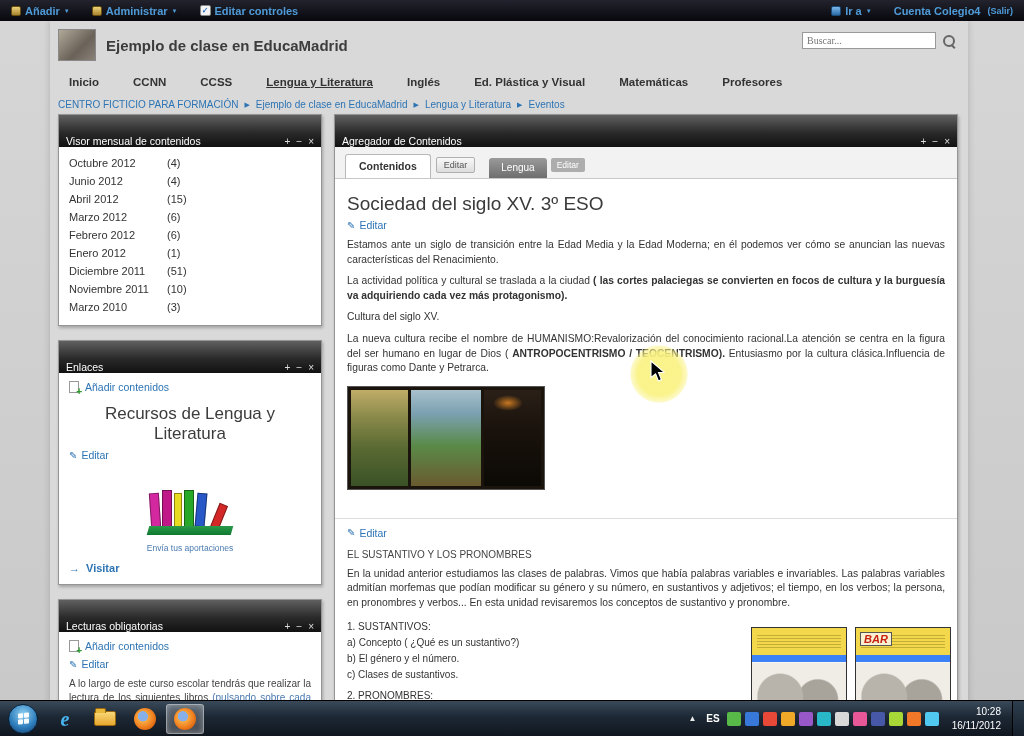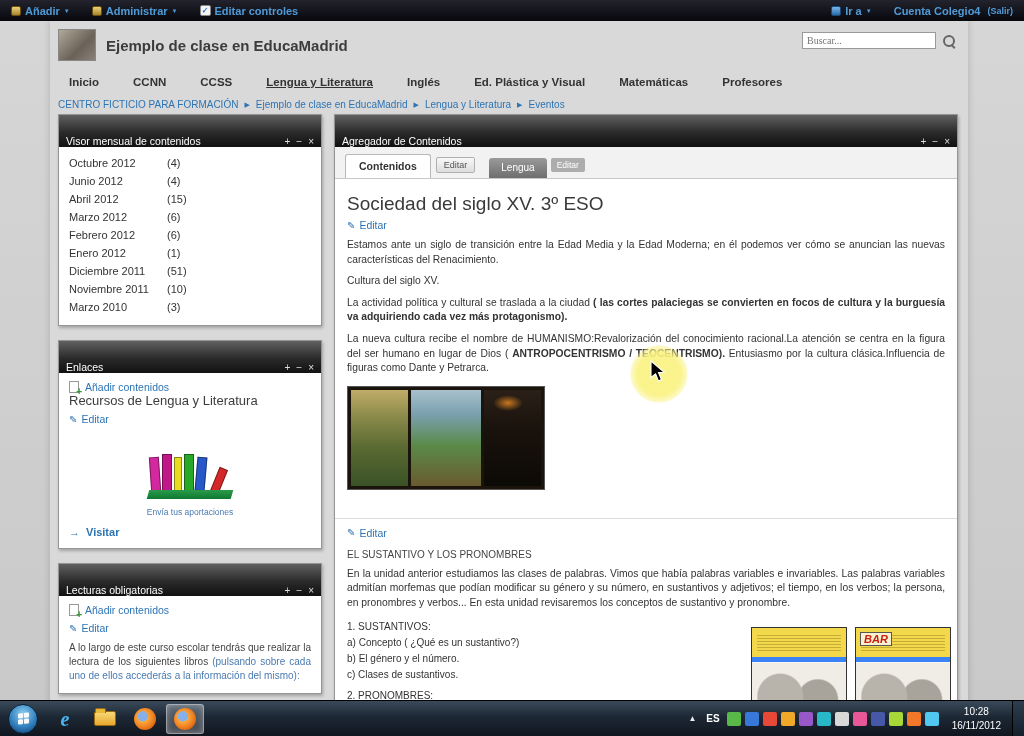--- a/index.html
+++ b/index.html
@@ -53,21 +53,21 @@
 .p-ico{font-size:10px;color:#e0e0e0;margin-left:6px;cursor:pointer;line-height:1;}
 
 .months{padding:7px 0 9px;}
 .month-row{display:flex;padding:3px 10px;font-size:11px;color:#333;cursor:pointer;}
 .m-label{width:98px;}
 
 .p-body{padding:8px 10px 10px;}
 .addc{display:flex;align-items:center;gap:6px;font-size:10.5px;color:#2d74b4;cursor:pointer;}
 .doc-ic{position:relative;width:10px;height:12px;background:#fff;border:1px solid #999;}
 .doc-ic::after{content:"+";position:absolute;right:-4px;bottom:-5px;color:#2a9a2a;font-weight:bold;font-size:10px;}
-.enl-heading{font-size:13px;color:#3c3c3c;margin:0 0 5px;font-weight:normal;}
+.enl-heading{font-size:17px;color:#3c3c3c;margin:11px 0 5px;font-weight:normal;text-align:center;}
 .editrow{display:flex;align-items:center;gap:4px;font-size:10.5px;color:#2d74b4;cursor:pointer;margin:2px 0;}
 .pencil{font-size:10px;}
 
 .books{position:relative;width:92px;height:64px;margin:10px auto 8px;}
 .shelf{position:absolute;bottom:0;left:4px;right:4px;height:9px;background:linear-gradient(#2a9a4a,#0e7a30);transform:skewX(-16deg);}
 .bk{position:absolute;bottom:8px;border:1px solid rgba(0,0,0,.4);}
 
 .enl-desc{font-size:10px;color:#444;text-align:justify;line-height:1.38;}
 .contrib{font-size:8.5px;color:#4a7ab0;text-align:center;margin-top:5px;cursor:pointer;}
 .visit{display:flex;gap:6px;align-items:center;font-size:11px;font-weight:bold;color:#2d74b4;margin-top:9px;cursor:pointer;}
@@ -93,21 +93,21 @@
 .pan{height:96px;}
 .pan.l{width:58px;background:linear-gradient(#c0ac68 0%,#8a8a4a 28%,#5a6a32 60%,#3a5226 100%);}
 .pan.c{width:70px;background:linear-gradient(#a8c0cc 0%,#7aa0b0 25%,#5a8a48 58%,#6a5a30 100%);}
 .pan.r{width:58px;background:linear-gradient(#2a2018 0%,#1a120c 40%,#0c0a06 100%);position:relative;}
 .pan.r::after{content:"";position:absolute;top:5px;left:9px;width:30px;height:16px;background:radial-gradient(ellipse,#c87820,rgba(0,0,0,0) 70%);}
 
 .caps{font-size:10px;color:#444;margin:10px 0 6px;}
 .itemline{font-size:10px;color:#333;margin:5px 0;}
 
 .comic{position:absolute;width:96px;height:98px;background:#f8f6f0;border:1px solid #333;}
-.comic .ctop{height:34px;background:#f2d84a;border-bottom:5px solid #3b82f6;position:relative;overflow:hidden;}
+.comic .ctop{height:34px;background:#f2d84a;border-bottom:7px solid #3b82f6;position:relative;overflow:hidden;}
 .comic .clines{position:absolute;left:5px;right:5px;top:5px;bottom:5px;background:repeating-linear-gradient(#f2d84a 0 2px,#8a7a20 2px 3px);opacity:.45;}
 .comic .cbody{position:absolute;left:0;right:0;top:35px;bottom:0;background:radial-gradient(circle at 30% 55%,#b8b4ac 0 30%,rgba(0,0,0,0) 32%),radial-gradient(circle at 70% 60%,#a8a49c 0 26%,rgba(0,0,0,0) 28%),#efede6;}
 .bar-sign{position:absolute;left:4px;top:4px;background:#f8f0d0;color:#c82010;font-weight:bold;font-style:italic;font-size:11px;padding:0 3px;border:1px solid #555;z-index:2;}
 
 
 .cursor-glow{position:absolute;left:630px;top:345px;width:58px;height:58px;border-radius:50%;background:radial-gradient(circle,rgba(250,242,130,.92) 0 52%,rgba(250,242,130,.45) 68%,rgba(250,242,130,0) 72%);z-index:40;pointer-events:none;}
 .cursor{position:absolute;left:650px;top:360px;z-index:41;pointer-events:none;}
 
 
 .taskbar{position:absolute;left:0;bottom:0;width:1024px;height:36px;background:linear-gradient(#3a4a5a,#1d2835 45%,#10161f);border-top:1px solid #000;display:flex;align-items:center;z-index:100;}
@@ -117,21 +117,21 @@
 .task-icon{width:38px;height:30px;margin-left:2px;display:flex;align-items:center;justify-content:center;border-radius:3px;cursor:pointer;}
 .task-icon.active{background:rgba(255,255,255,.22);border:1px solid rgba(255,255,255,.45);box-shadow:inset 0 0 6px rgba(255,255,255,.35);}
 .ie-e{font-size:20px;font-weight:bold;font-style:italic;color:#48b4f0;font-family:"Liberation Serif",serif;line-height:1;}
 .folder-ic{position:relative;width:22px;height:15px;background:linear-gradient(#f8d878,#e8a830);border:1px solid #9a6a10;border-radius:2px;}
 .folder-ic::before{content:"";position:absolute;left:0;top:-4px;width:9px;height:4px;background:#e8b838;border:1px solid #9a6a10;border-bottom:none;border-radius:2px 2px 0 0;}
 .fx{width:22px;height:22px;border-radius:50%;background:radial-gradient(circle at 40% 38%,#88b0e8 0 26%,rgba(0,0,0,0) 28%),radial-gradient(circle at 42% 42%,#ffcf60,#f08020 55%,#b84400);}
 .tray{margin-left:auto;display:flex;align-items:center;gap:4px;padding-right:2px;}
 .tray-chev{color:#eee;font-size:8px;cursor:pointer;padding:0 3px;}
 .tray-lang{color:#fff;font-size:10px;font-weight:bold;padding:0 3px;cursor:pointer;}
 .ti{width:14px;height:14px;border-radius:2px;cursor:pointer;}
-.clock{color:#fff;font-size:10px;text-align:center;line-height:1.35;padding:0 9px;cursor:pointer;}
+.clock{color:#fff;font-size:10px;text-align:right;line-height:1.35;padding:0 9px;cursor:pointer;}
 .show-desktop{width:12px;height:36px;border-left:1px solid #000;background:linear-gradient(#2e3e4e,#141e2a);cursor:pointer;}
 </style>
 </head>
 <body>
 
 <div class="screen">
 
   <div class="admin-bar">
     <div class="dock-item">
       <span class="dock-ic gold"></span>
@@ -322,22 +322,22 @@
             <span class="btn-ed">Editar</span>
           </div>
 
           <div class="art">
             <h1>Sociedad del siglo XV. 3º ESO</h1>
             <div class="editrow">
               <span class="pencil">✎</span>
               <span>Editar</span>
             </div>
             <p>Estamos ante un siglo de transición entre la Edad Media y la Edad Moderna; en él podemos ver cómo se anuncian las nuevas características del Renacimiento.</p>
+            <p><span>La actividad política y cultural se traslada a la ciudad </span><span class="b">( las cortes palaciegas se convierten en focos de cultura y la burguesía va adquiriendo cada vez más protagonismo).</span></p>
             <p>Cultura del siglo XV.</p>
-            <p><span>La actividad política y cultural se traslada a la ciudad </span><span class="b">( las cortes palaciegas se convierten en focos de cultura y la burguesía va adquiriendo cada vez más protagonismo).</span></p>
             <p><span>La nueva cultura recibe el nombre de HUMANISMO:Revalorización del conocimiento racional.La atención se centra en la figura del ser humano en lugar de Dios ( </span><span class="b">ANTROPOCENTRISMO / TEOCENTRISMO).</span><span> Entusiasmo por la cultura clásica.Influencia de figuras como Dante y Petrarca.</span></p>
             <div class="triptych">
               <div class="pan l"></div>
               <div class="pan c"></div>
               <div class="pan r"></div>
             </div>
           </div>
 
           <div class="art sep-top" style="min-height:218px;">
             <div class="editrow">

